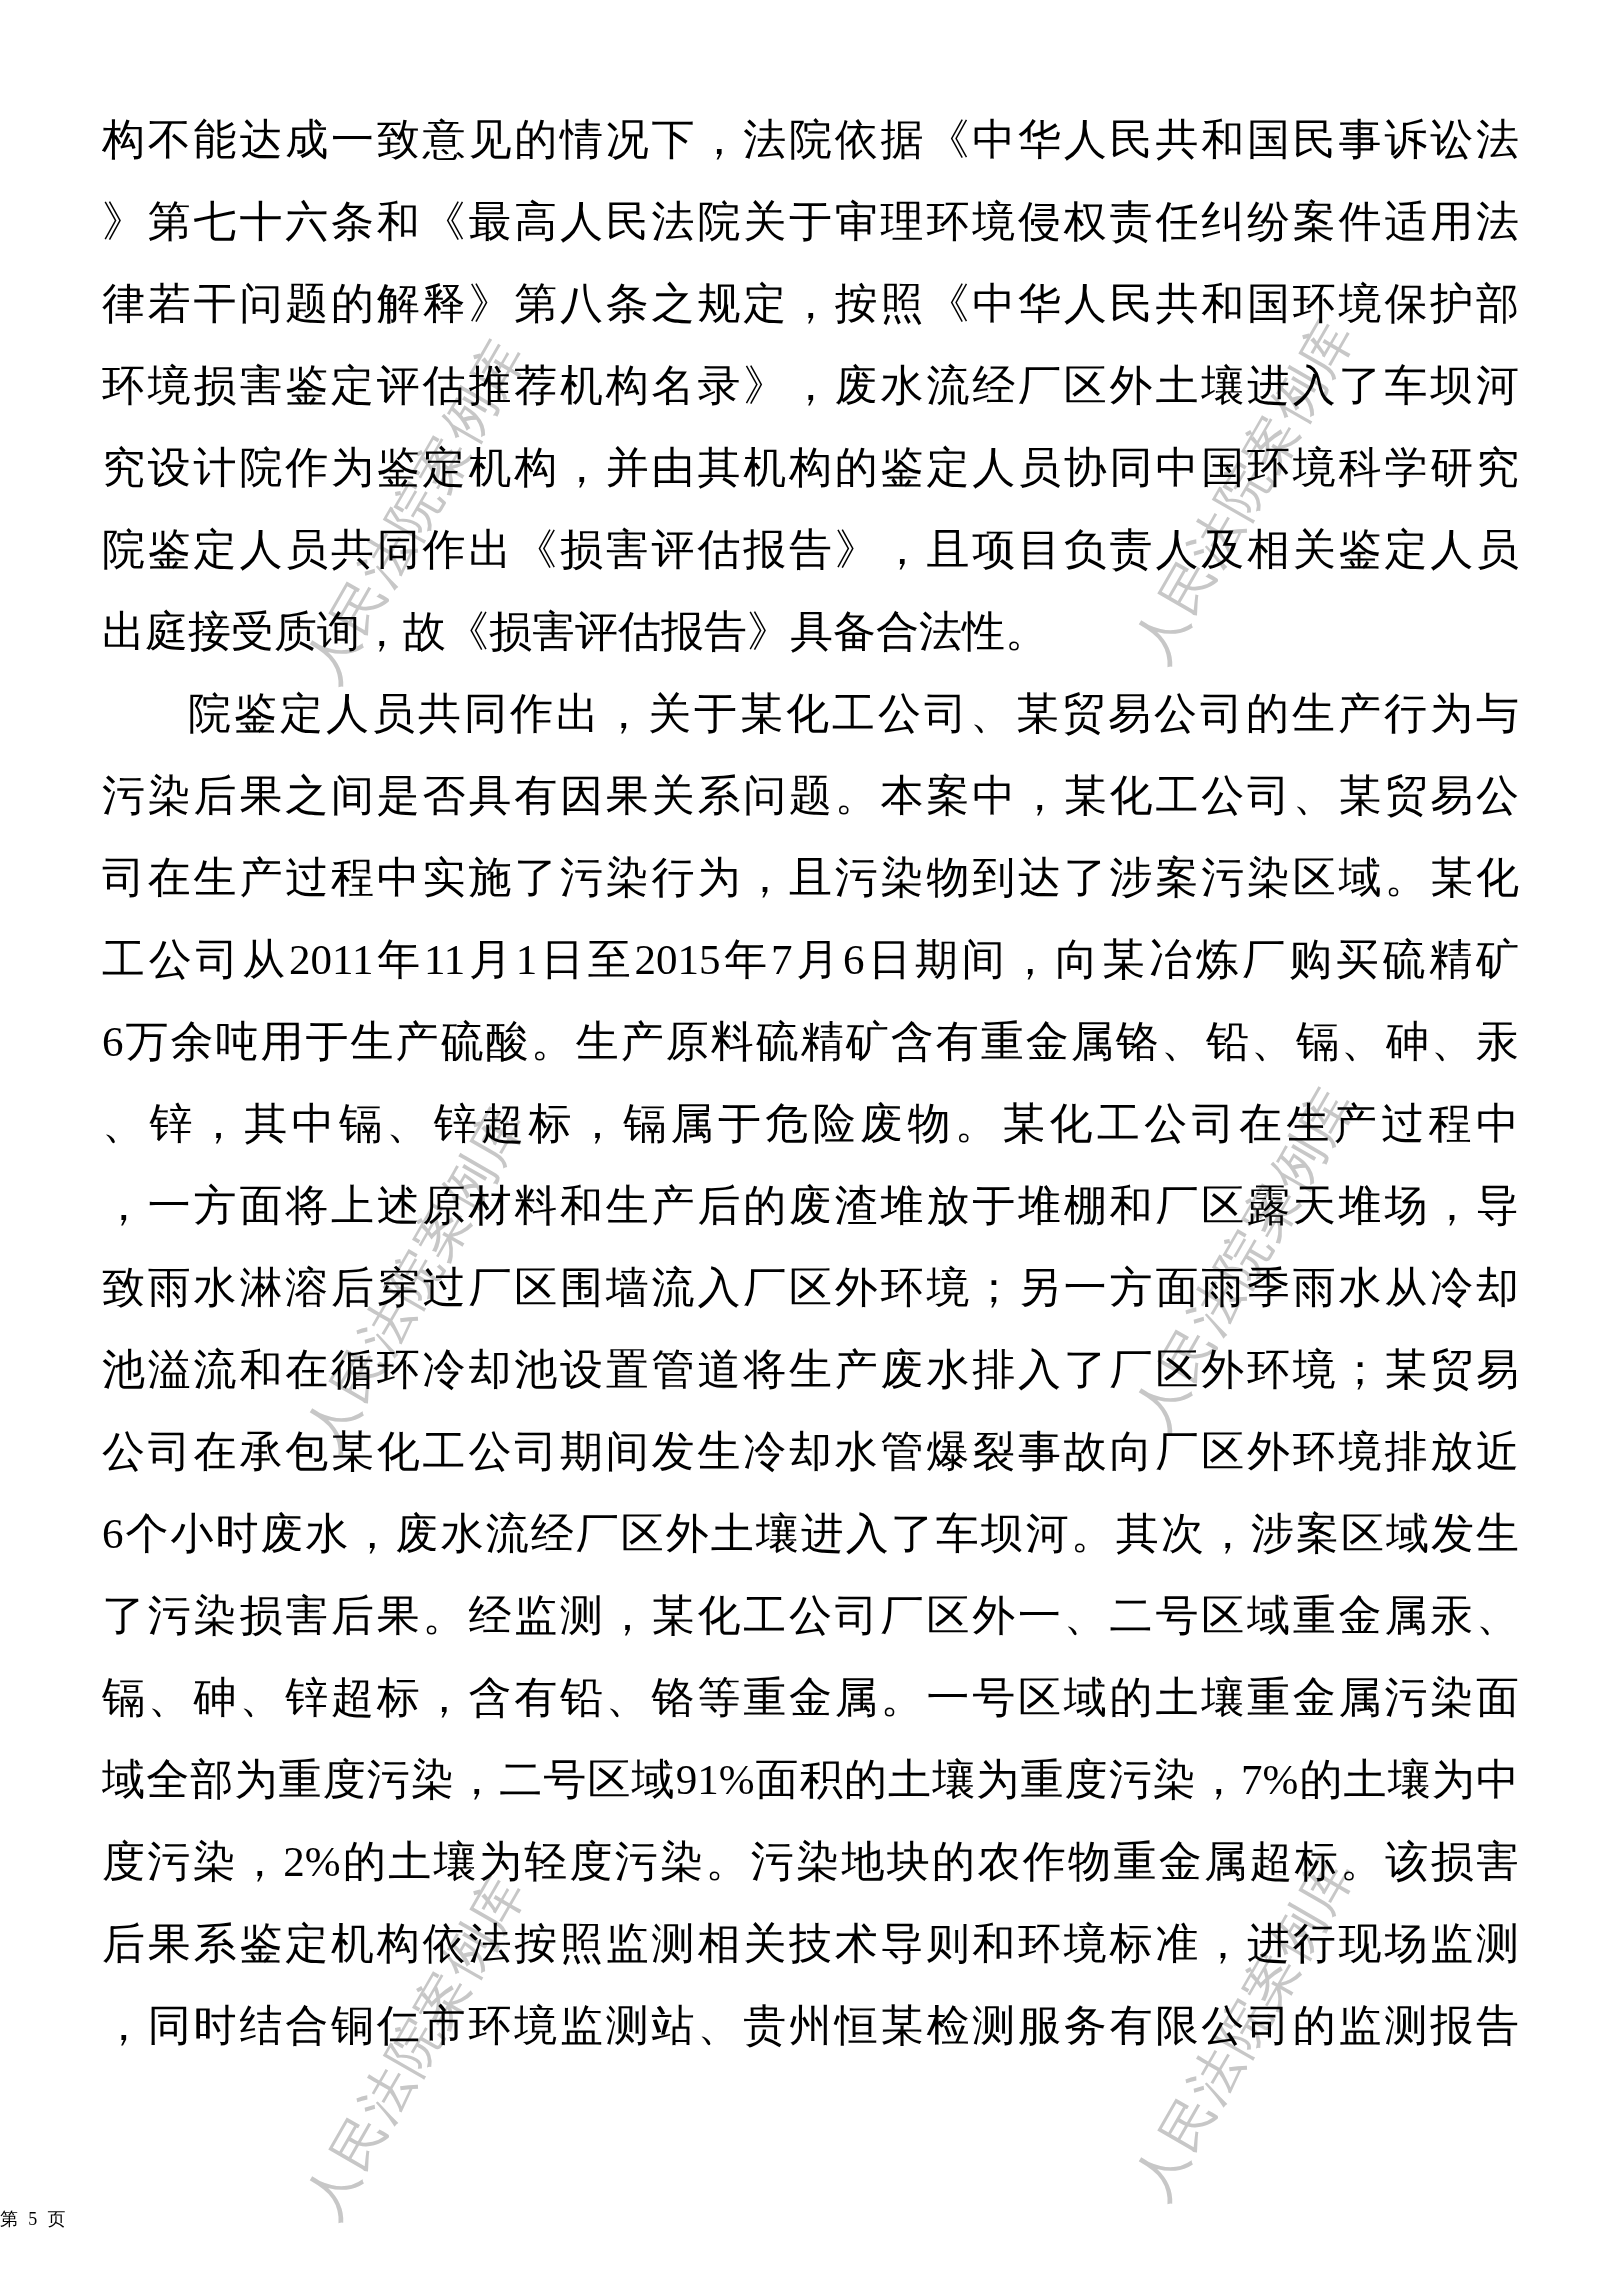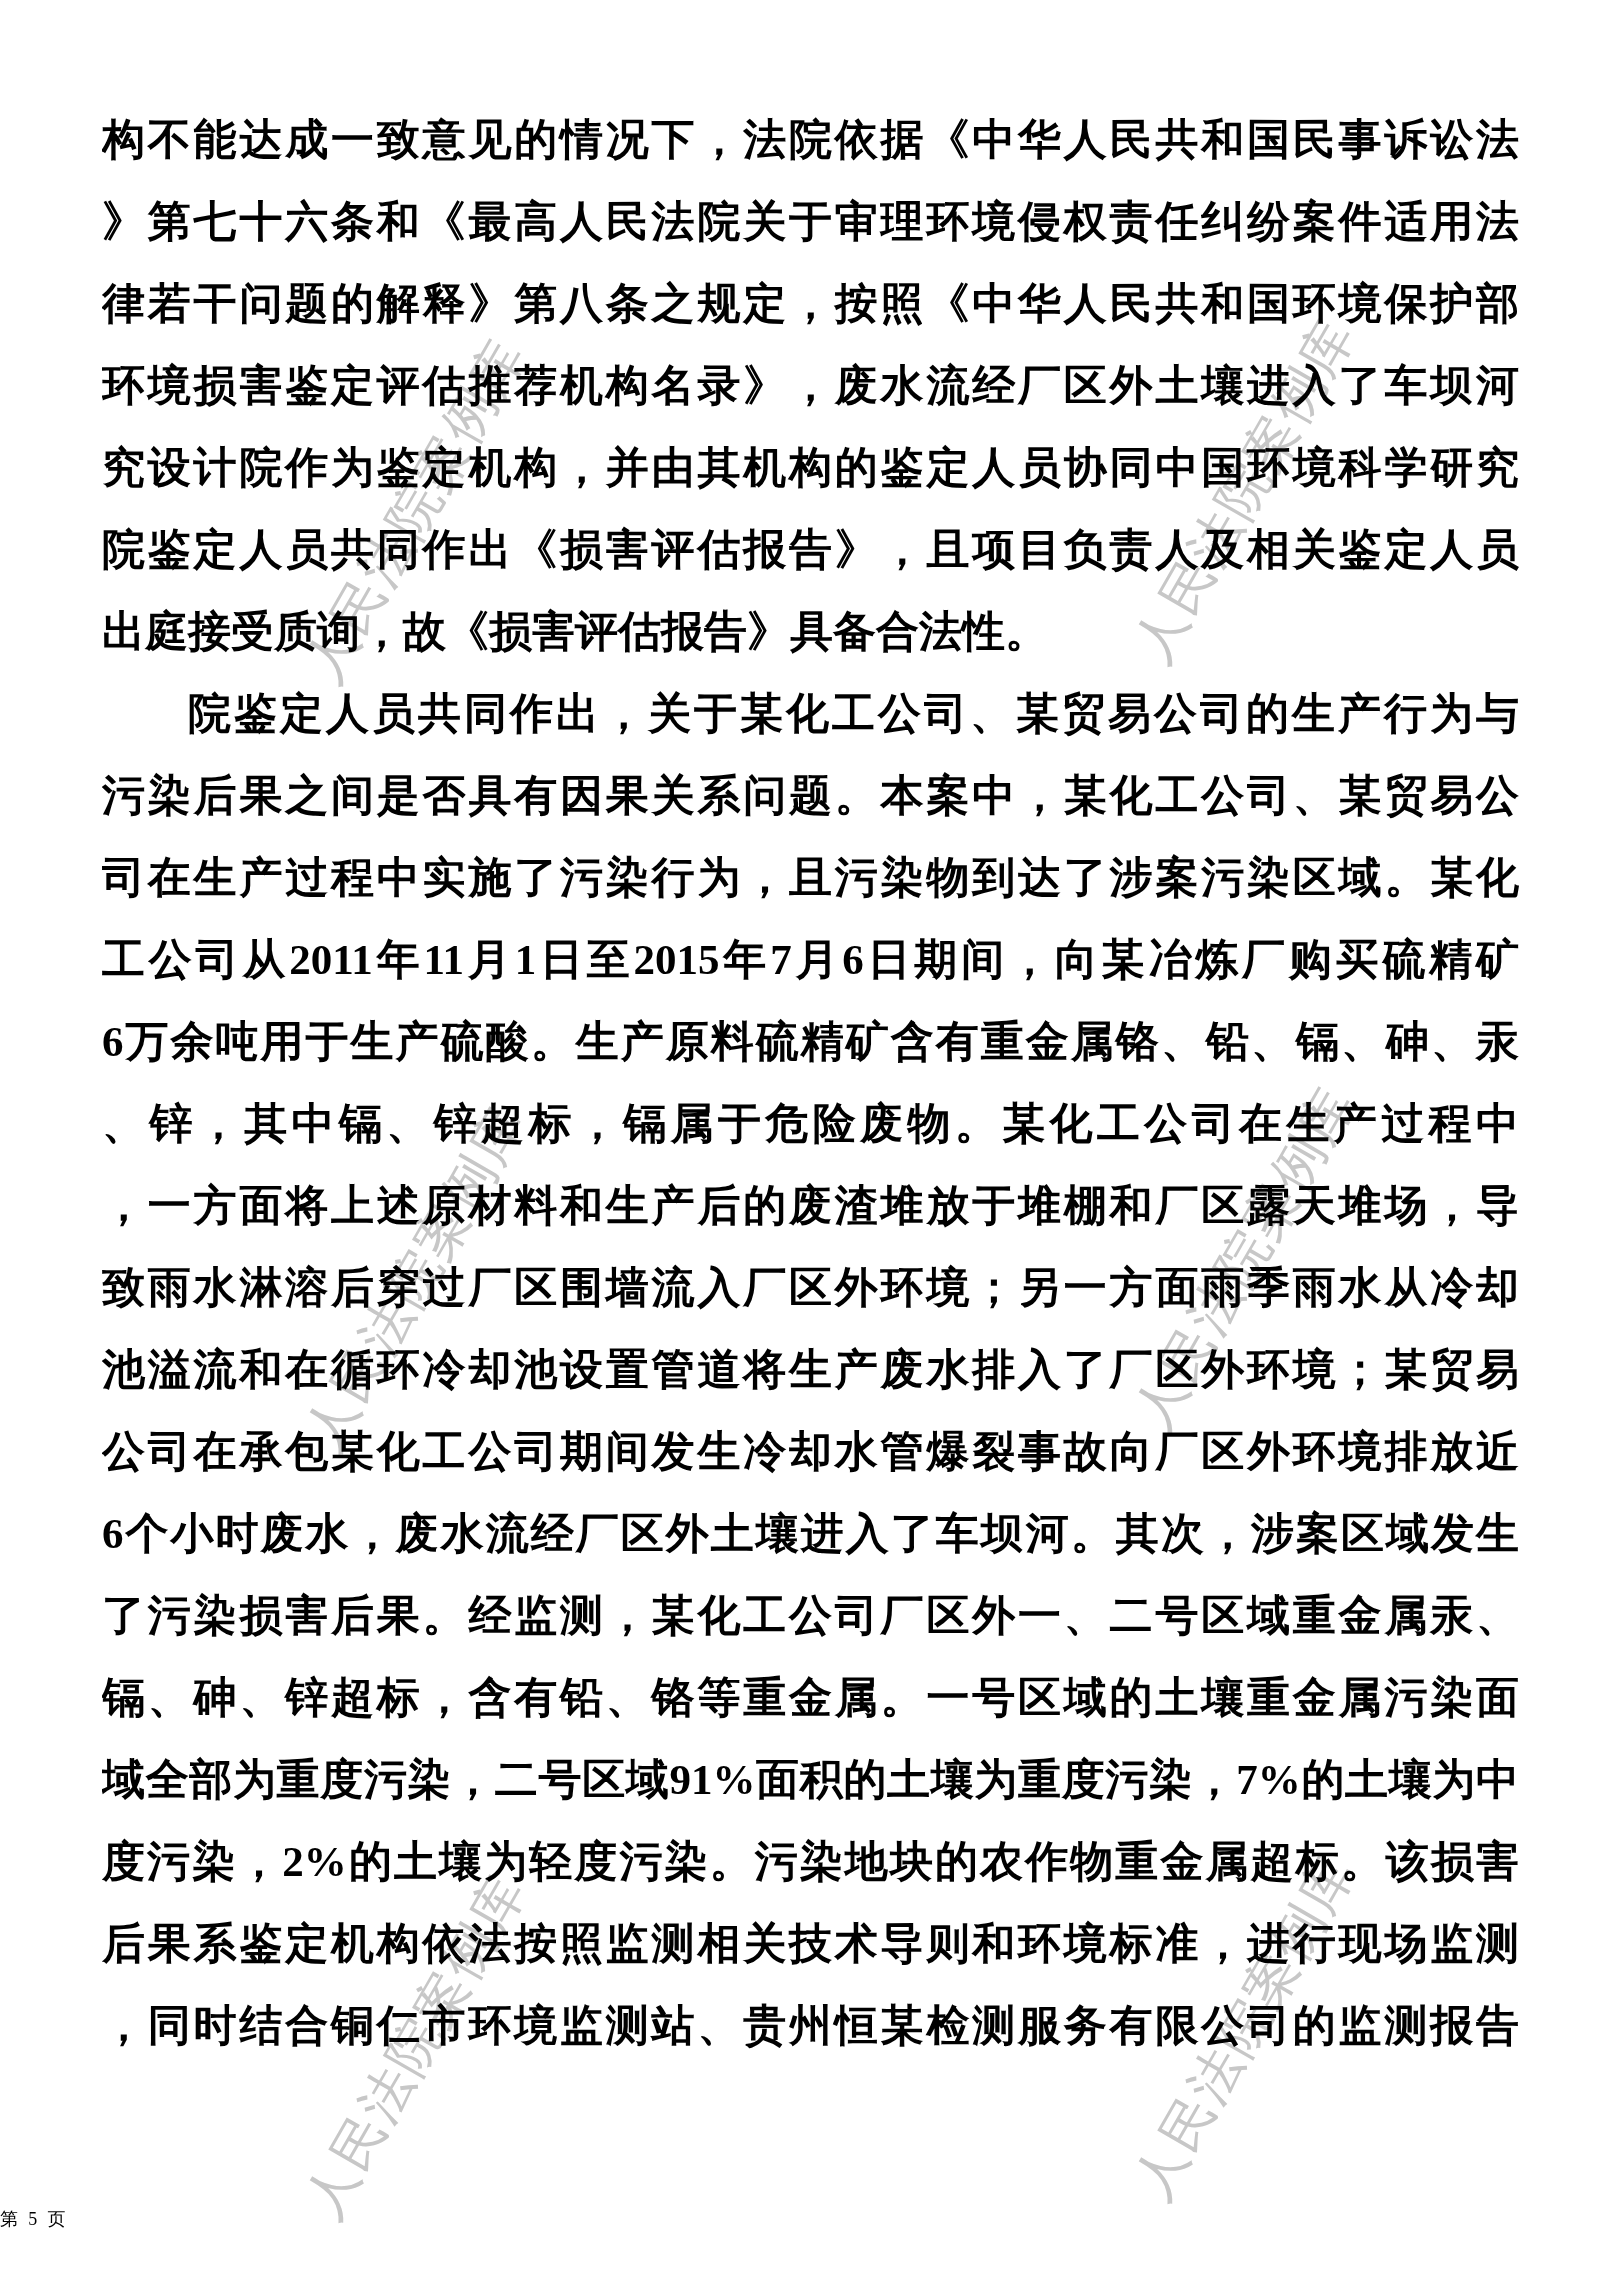--- a/index.html
+++ b/index.html
@@ -34,21 +34,20 @@
     white-space: nowrap;
     transform: rotate(-60deg);
     font-family: "Liberation Serif", "DejaVu Serif", serif;
     user-select: none;
   }
   .content {
     position: absolute;
     left: 102px;
     top: 99px;
     width: 1417px;
-    font-weight: bold;
   }
   .line {
     font-size: 43px;
     line-height: 82px;
     height: 82px;
     white-space: nowrap;
     text-align: left;
   }
   .line.just {
     white-space: normal;

